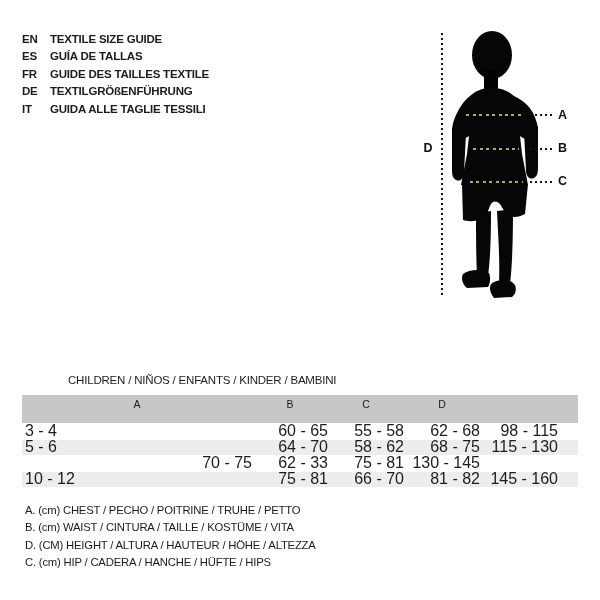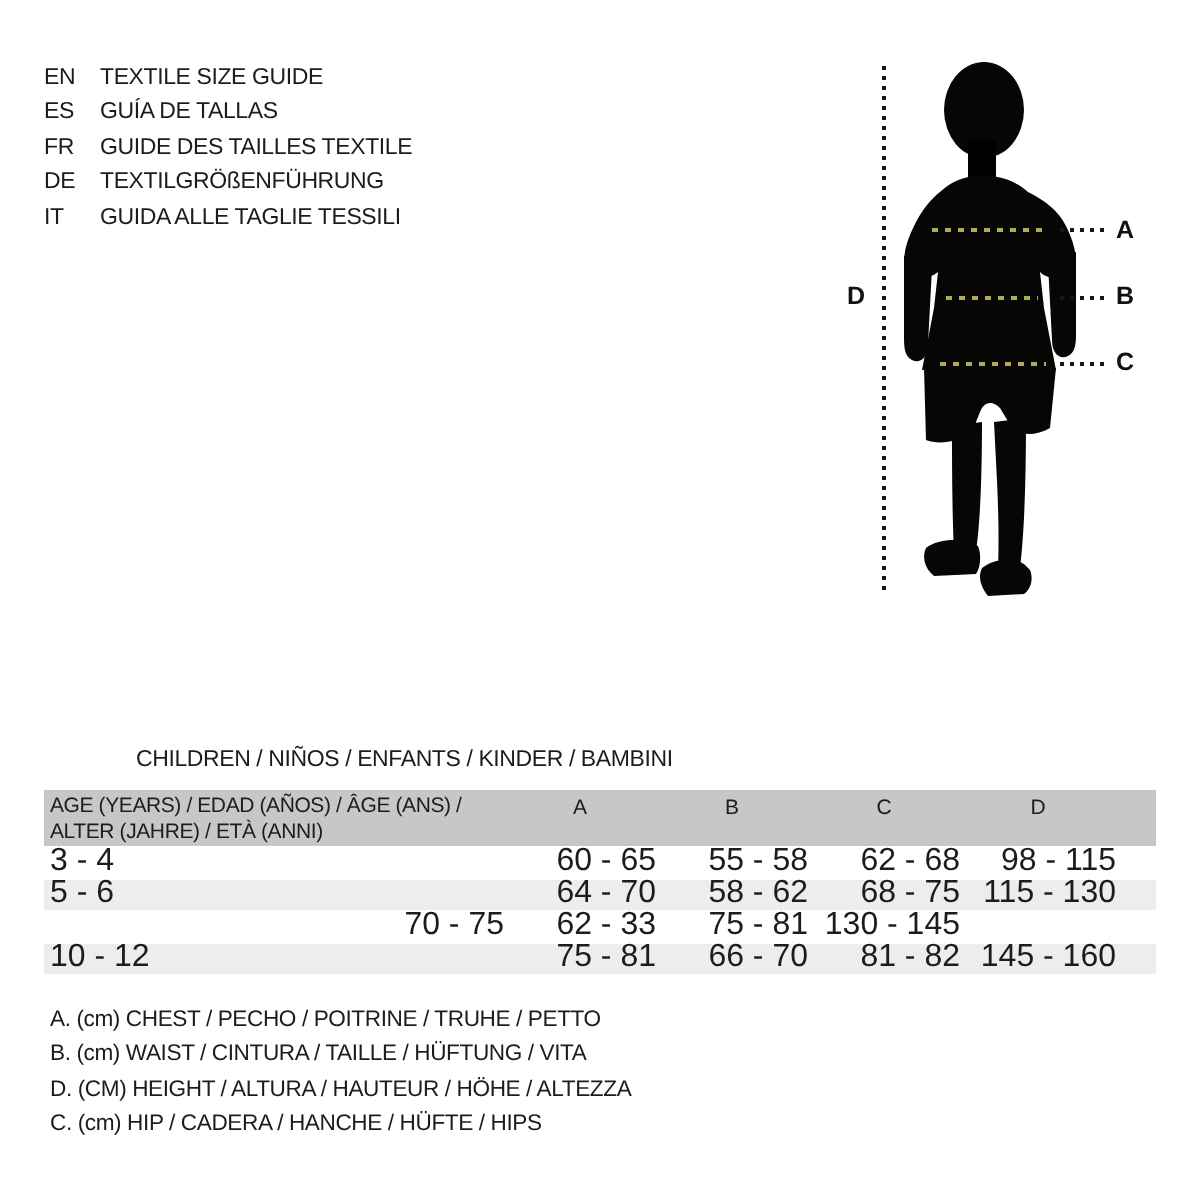--- a/index.html
+++ b/index.html
@@ -1,21 +1,21 @@
 <!DOCTYPE html>
 <html style="--background: #ffffff; --text: #1c1c1c; --title-text: #111111; --table-header-bg: #c7c7c7; --table-alt-row-bg: #ededed; --silhouette-fill: #060606; --measure-dash-yellow: #b3aa52; --dotted-line: #161616;"><head>
 <meta charset="utf-8">
 <style>
   html,body{margin:0;padding:0;background:#fff;}
   .page{
     position:relative;width:600px;height:600px;background:var(--background,#fff);
     font-family:"Liberation Sans",sans-serif;color:var(--text,#1c1c1c);overflow:hidden;
   }
   
-  .lang-block{position:absolute;left:22px;top:30px;}
+  .lang-block{position:absolute;left:22px;top:30px;font-weight:bold;}
   .lang-row{display:flex;height:17.5px;align-items:center;font-size:11.5px;letter-spacing:-0.2px;}
   .lang-code{width:28px;flex:0 0 28px;}
   
   .category-title{
     position:absolute;left:22px;top:135px;font-size:13.5px;font-weight:700;
     letter-spacing:-0.1px;color:var(--title-text,#111);
   }
   
   .v-dotted{
     position:absolute;left:441px;top:33px;width:2px;height:264px;
@@ -115,24 +115,20 @@
 
   <div class="fig-label la">A</div>
   <div class="fig-label lb">B</div>
   <div class="fig-label lc">C</div>
   <div class="fig-label ld">D</div>
 
   <div class="section-title">CHILDREN / NIÑOS / ENFANTS / KINDER / BAMBINI</div>
 
   <div class="size-table">
     <div class="thead tgrid">
-      <div class="age-header">
-        <div>AGE (YEARS) / EDAD (AÑOS) / ÂGE (ANS) /</div>
-        <div>ALTER (JAHRE) / ETÀ (ANNI)</div>
-      </div>
       <div class="col-h">A</div>
       <div class="col-h">B</div>
       <div class="col-h">C</div>
       <div class="col-h">D</div>
     </div>
 
     <div class="trow tgrid">
       <div class="cell-age">3 - 4</div>
       <div class="cell-val">60 - 65</div>
       <div class="cell-val">55 - 58</div>
@@ -156,18 +152,18 @@
       <div class="cell-age">10 - 12</div>
       <div class="cell-val">75 - 81</div>
       <div class="cell-val">66 - 70</div>
       <div class="cell-val">81 - 82</div>
       <div class="cell-val">145 - 160</div>
     </div>
   </div>
 
   <div class="legend-block">
     <div class="legend-row">A. (cm) CHEST / PECHO / POITRINE / TRUHE / PETTO</div>
-    <div class="legend-row">B. (cm) WAIST / CINTURA / TAILLE / HÜFTUNG / VITA</div>
+    <div class="legend-row">B. (cm) WAIST / CINTURA / TAILLE / KOSTÜME / VITA</div>
     <div class="legend-row">D. (CM) HEIGHT / ALTURA / HAUTEUR / HÖHE / ALTEZZA</div>
     <div class="legend-row">C. (cm) HIP / CADERA / HANCHE / HÜFTE / HIPS</div>
   </div>
 
 </div>
 
 </body></html>

